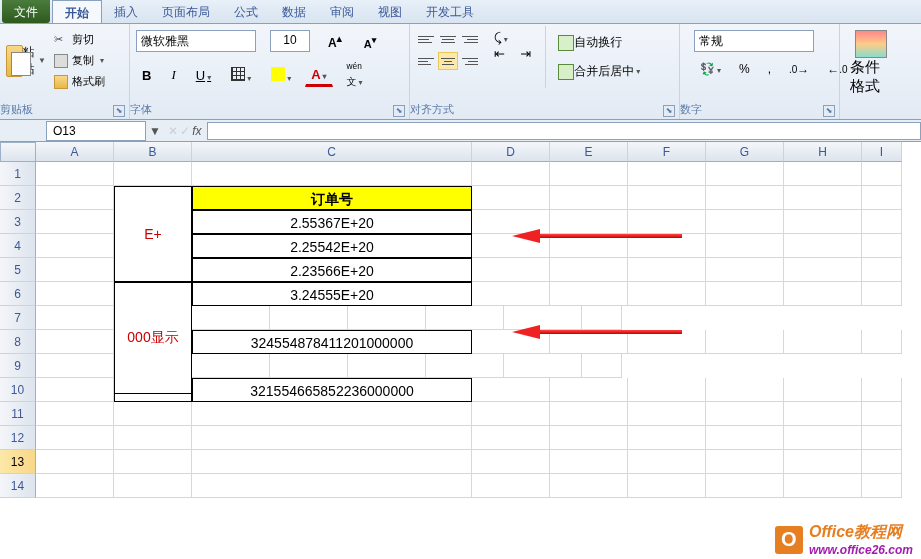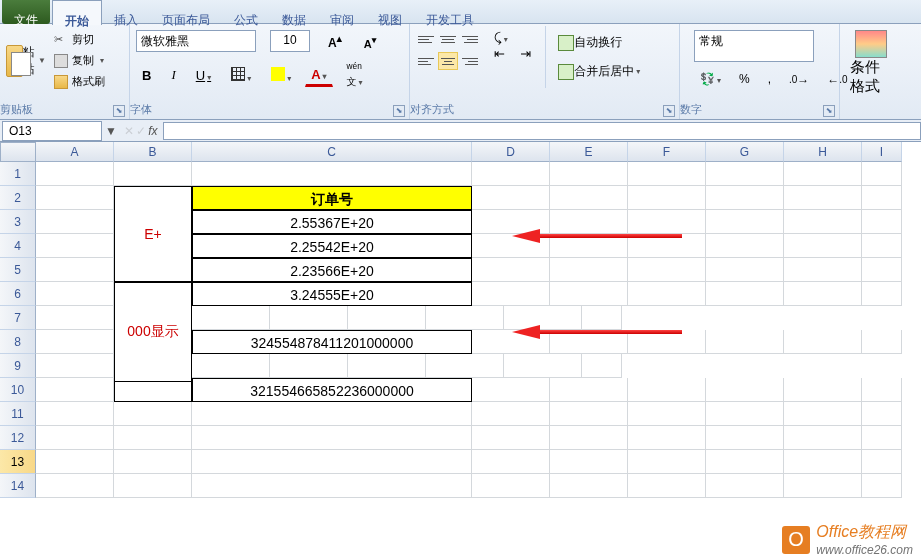--- a/index.html
+++ b/index.html
@@ -1,20 +1,20 @@
 <!DOCTYPE html>
 <html><head>
   <meta charset="utf-8">
   <style>
     * { box-sizing: border-box; margin: 0; padding: 0; }
     body { font-family: "Microsoft YaHei", sans-serif; font-size: 12px; background: #fff; overflow: hidden; width: 921px; height: 559px; position: relative; }
     
     
     .tabs { display: flex; background: linear-gradient(#e8f0f8, #d8e4f0); border-bottom: 1px solid #8ba0bc; height: 24px; }
-    .tab { padding: 12px 12px; cursor: pointer; color: #3b5998; text-align: center; }
+    .tab { padding: 4px 12px; cursor: pointer; color: #3b5998; text-align: center; }
     .tab.file { background: linear-gradient(#4a7c3c, #2d5a1f); color: #fff; border-radius: 0 0 3px 3px; margin: 0 2px; }
     .tab.active { background: #f5f8fc; border: 1px solid #8ba0bc; border-bottom: none; color: #3b5998; font-weight: bold; }
     
     
     .ribbon { display: flex; background: linear-gradient(#f2f6fb, #e2eaf4); border-bottom: 1px solid #8ba0bc; height: 96px; }
     .group { border-right: 1px solid #c5d4e8; padding: 2px 6px; display: flex; flex-direction: column; position: relative; }
     .group-label { position: absolute; bottom: 2px; left: 0; right: 0; text-align: left; color: #5a7aa8; font-size: 11px; }
     .group-arrow { position: absolute; bottom: 2px; right: 4px; width: 12px; height: 12px; border: 1px solid #8ba0bc; font-size: 8px; text-align: center; line-height: 10px; color: #5a7aa8; }
     
     .paste-btn { display: flex; flex-direction: row; align-items: center; width: 40px; padding-top: 4px; }
@@ -48,29 +48,29 @@
     .align-cell.sel { background: #fce8a8; border: 1px solid #e8c858; }
     .al-line { height: 1px; background: #555; }
     
     .align-extras { display: flex; gap: 6px; padding-top: 4px; margin-left: 8px; }
     
     .wrap-merge { display: flex; flex-direction: column; gap: 4px; padding: 4px 8px; margin-left: 8px; border-left: 1px solid #c5d4e8; }
     .wm-item { display: flex; align-items: center; padding: 4px; }
     .wm-icon { width: 16px; height: 16px; border: 1px solid #5a8a3c; background: #d8f0c8; }
     
     .num-col { padding: 4px 8px; }
-    .num-sel { width: 120px; height: 32px; border: 1px solid #8ba0bc; background: #fff; padding: 2px 4px; }
+    .num-sel { width: 120px; height: 22px; border: 1px solid #8ba0bc; background: #fff; padding: 2px 4px; }
     .num-row { display: flex; gap: 6px; padding-top: 8px; }
     .num-btn { padding: 2px 6px; }
     
     .cond-col { padding: 4px; display: flex; flex-direction: column; align-items: center; width: 50px; }
     .cond-icon { width: 32px; height: 28px; background: linear-gradient(#f88, #fc8, #8dc); border: 1px solid #888; }
     
     
-    .namebar { display: flex; height: 22px; border-bottom: 1px solid #8ba0bc; background: #e8eef6; align-items: center; }
+    .namebar { display: flex; height: 22px; border-bottom: 1px solid #8ba0bc; background: #e8eef6; align-items: center; padding-left: 44px; }
     .namebox { width: 100px; padding: 2px 18px 2px 6px; background: #fff; border: 1px solid #8ba0bc; margin: 0 2px; }
     .nb-dd { width: 14px; color: #555; text-align: center; }
     .fx-btns { display: flex; gap: 2px; padding: 0 6px; color: #888; }
     .fx { font-style: italic; color: #555; }
     .formula-input { flex: 1; background: #fff; border: 1px solid #8ba0bc; height: 18px; padding: 0 4px; }
     
     
     .grid-wrap { position: relative; }
     .corner { width: 36px; height: 20px; background: linear-gradient(#f4f6f9, #dde4ee); border: 1px solid #9eb0c8; position: absolute; left: 0; top: 0; }
     .col-headers { display: flex; margin-left: 36px; height: 20px; }
@@ -90,25 +90,25 @@
     .t-hdr.red { color: #c00; }
     .merge-host { position: relative; }
     .merge-overlay { position: absolute; border: 1px solid #000; background: #fff; display: flex; align-items: center; justify-content: center; color: #c00; font-size: 14px; z-index: 2; }
     
     
     .arrow { position: absolute; height: 14px; }
     .arrow-body { position: absolute; left: 28px; right: 0; top: 5px; height: 4px; background: linear-gradient(#f44, #c00); }
     .arrow-head { position: absolute; left: 0; top: 0; width: 0; height: 0; border-right: 28px solid #e22; border-top: 7px solid transparent; border-bottom: 7px solid transparent; }
     
     
-    .wm { position: absolute; right: 8px; bottom: 2px; display: flex; align-items: center; gap: 6px; font-style: italic; font-weight: normal; }
+    .wm { position: absolute; right: 8px; bottom: 2px; display: flex; align-items: center; gap: 6px; font-style: italic; font-weight: bold; }
     .wm-logo { width: 28px; height: 28px; background: #e67e22; border-radius: 3px; position: relative; }
     .wm-logo::after { content:"O"; color:#fff; font-size:20px; position:absolute; left:6px; top:2px; font-style:normal; }
     .wm-t1 { color: #e67e22; font-size: 16px; }
-    .wm-t2 { color: #737373; font-size: 12px; }
+    .wm-t2 { color: #a21caf; font-size: 12px; }
     
     .dd-caret { font-size: 8px; color: #555; margin-left: 2px; }
   </style>
 </head>
 <body>
 
 <div class="tabs">
   <div class="tab file"><span>文件</span></div>
   <div class="tab active"><span>开始</span></div>
   <div class="tab"><span>插入</span></div>
@@ -276,21 +276,21 @@
     <div class="col-h col-G">G</div>
     <div class="col-h col-H">H</div>
     <div class="col-h col-I">I</div>
   </div>
 
   <div class="rows merge-host">
 
     <div class="merge-overlay" style="left:114px; top:24px; width:78px; height:96px;">
         <span>E+</span>
       </div>
-    <div class="merge-overlay" style="left:114px; top:120px; width:78px; height:100px;">
+    <div class="merge-overlay" style="left:114px; top:120px; width:78px; height:112px;">
         <span>000显示</span>
       </div>
 
     <div class="arrow" style="left:512px; top:67px; width:170px;">
         <div class="arrow-body"></div>
         <div class="arrow-head"></div>
       </div>
     <div class="arrow" style="left:512px; top:163px; width:170px;">
         <div class="arrow-body"></div>
         <div class="arrow-head"></div>

